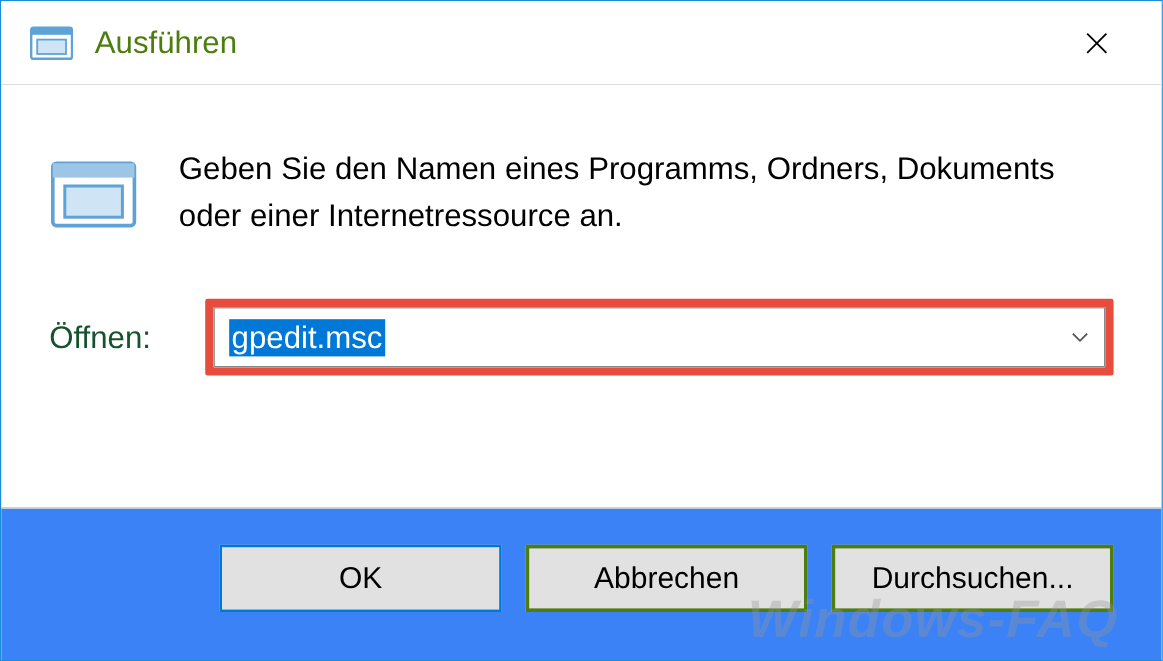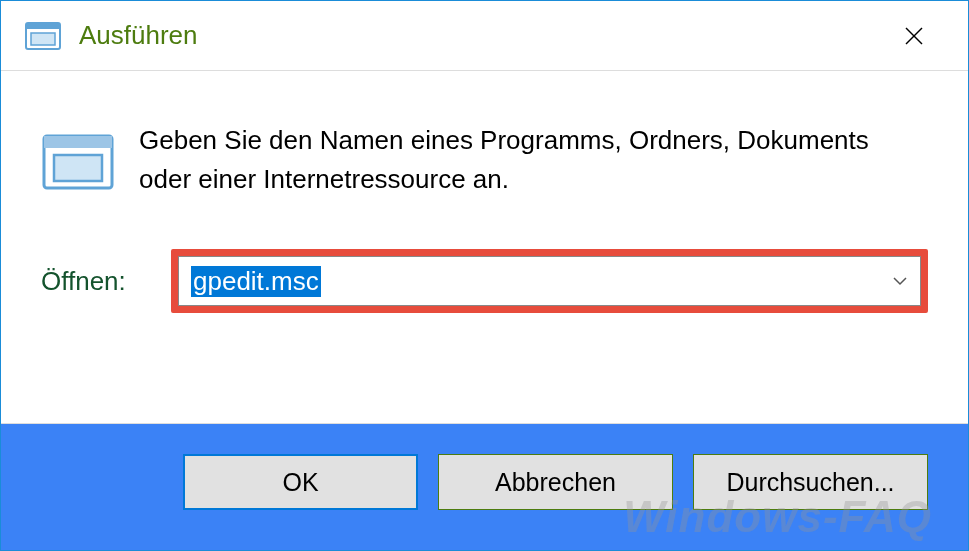--- a/index.html
+++ b/index.html
@@ -45,21 +45,21 @@
       font-size: 26px;
       color: #000;
     }
     .content {
       padding: 50px 40px 20px 40px;
       background: #fff;
     }
     .info-row {
       display: flex;
       align-items: flex-start;
-      gap: 24px;
+      gap: 34px;
     }
     .run-icon-large {
       width: 74px;
       height: 74px;
       flex-shrink: 0;
       margin-top: 4px;
     }
     .info-text {
       font-size: 26px;
       color: #000;
@@ -121,21 +121,21 @@
       background: #3b82f6;
       border-top: 1px solid #ddd;
       padding: 30px 40px 40px 40px;
       display: flex;
       justify-content: flex-end;
       gap: 20px;
     }
     .btn {
       min-width: 235px;
       height: 56px;
-      border: 1px solid #4d7c0f;
+      border: 3px solid #4d7c0f;
       background: #e1e1e1;
       font-size: 25px;
       color: #000;
       cursor: pointer;
       font-family: inherit;
       display: flex;
       align-items: center;
       justify-content: center;
     }
     .btn.default {

